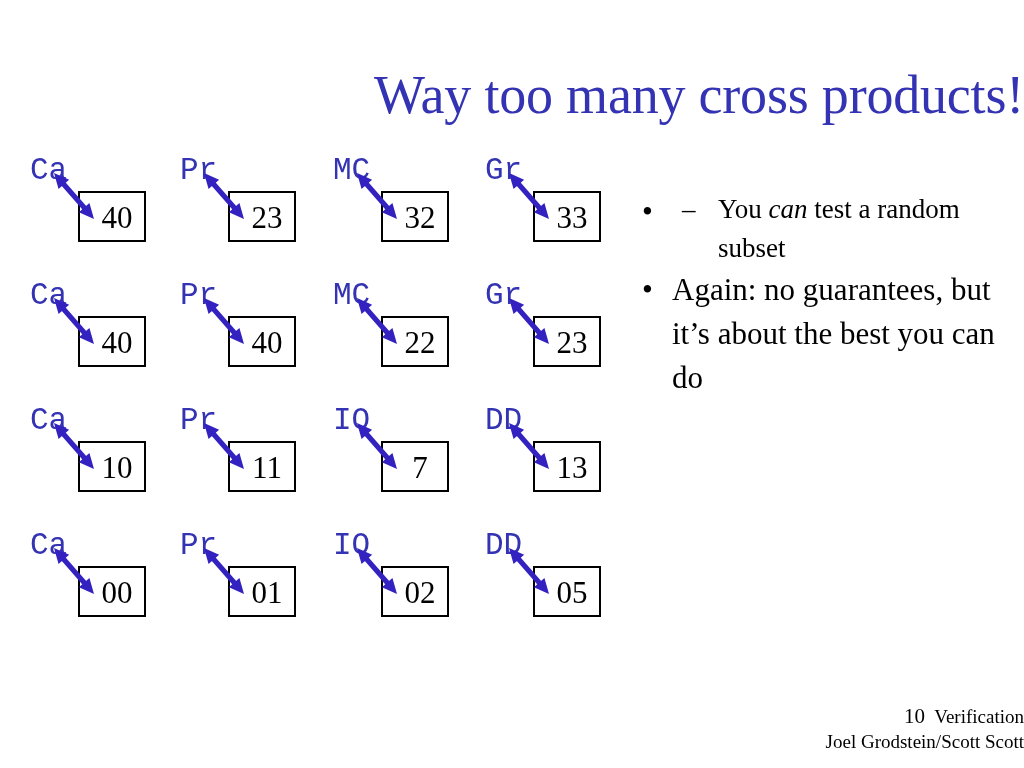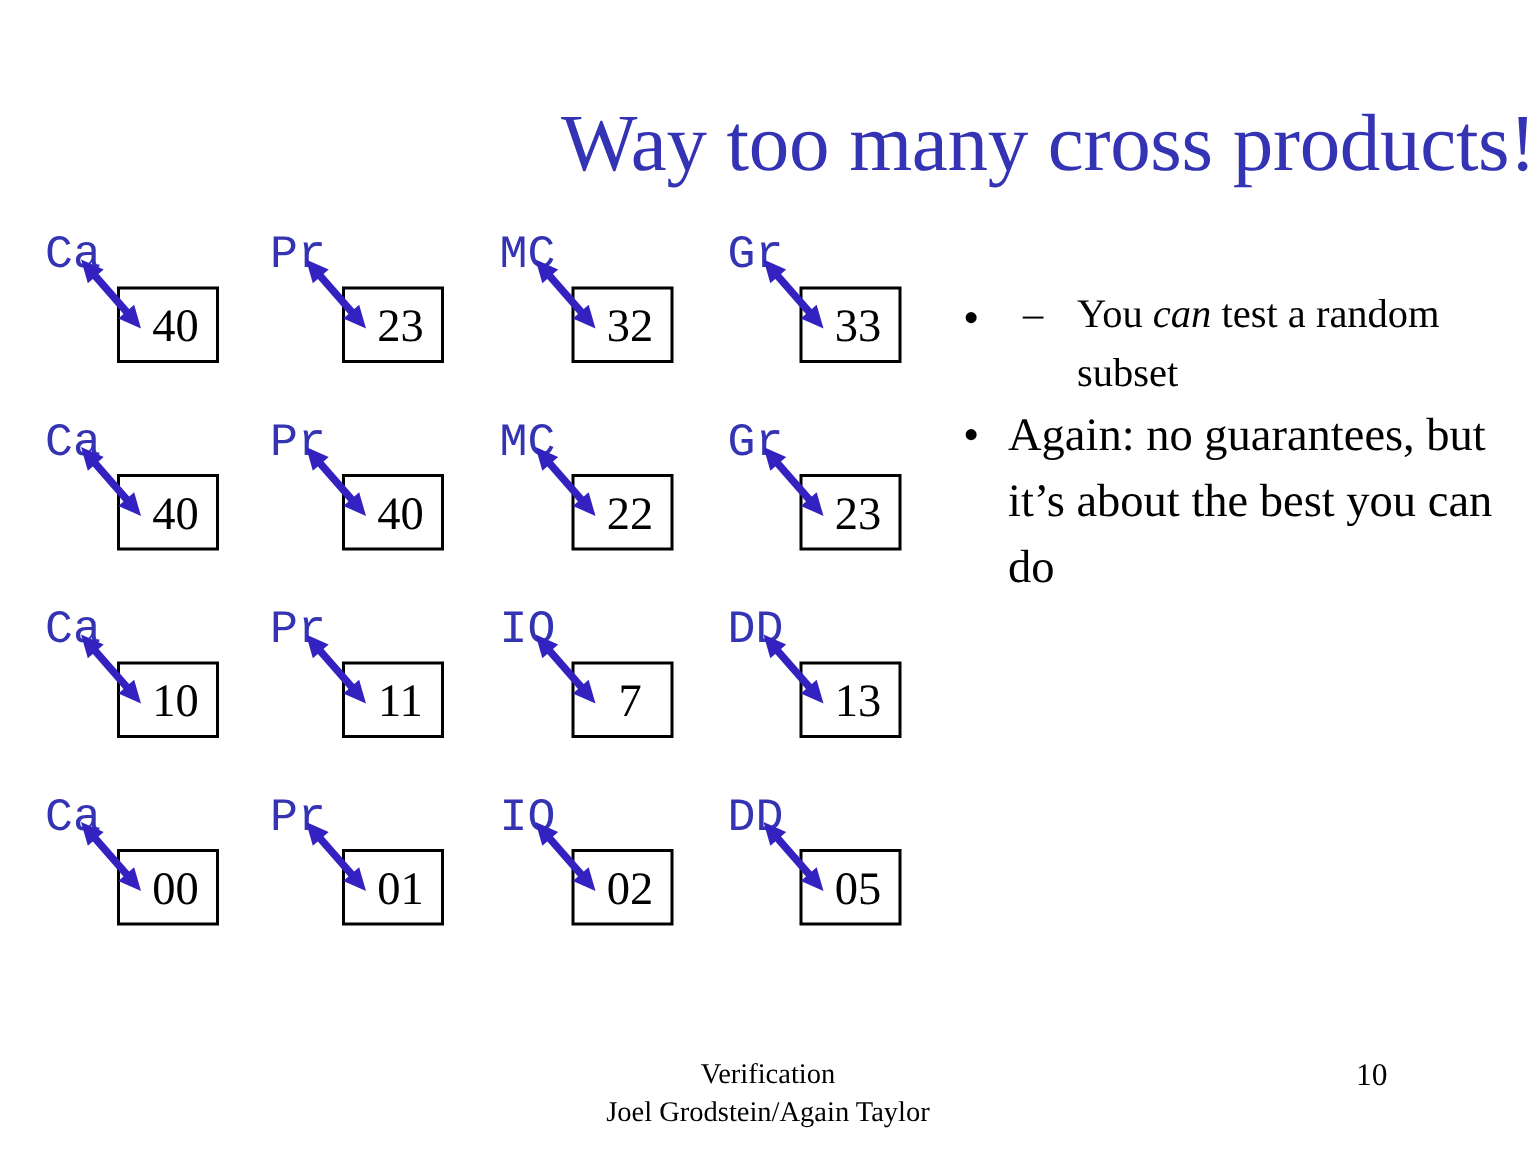--- a/index.html
+++ b/index.html
@@ -135,21 +135,21 @@
   #footer {
     position: absolute;
     left: 0px;
     top: 704px;
     width: 1024px;
     text-align: center;
     font-size: 19px;
     line-height: 25px;
     color: #000000;
   }
-  #footer-line1, #footer-line2 { display: block; }
+  #footer-line1, #footer-line2 { display: block; text-align: right; }
   #page-number {
     position: absolute;
     left: 904px;
     top: 704px;
     width: 80px;
     text-align: left;
     font-size: 21px;
     line-height: 25px;
     color: #000000;
   }
@@ -349,17 +349,17 @@
       <span>You </span><span class="it">can</span><span> test a random subset</span>
     </div>
     <div class="bullet-l1">
       <span class="marker">•</span>
       <span>Again: no guarantees, but it’s about the best you can do</span>
     </div>
   </div>
 
   <div id="footer">
     <span id="footer-line1">Verification</span>
-    <span id="footer-line2">Joel Grodstein/Again Taylor</span>
+    <span id="footer-line2">Joel Grodstein/Scott Scott</span>
   </div>
   <div id="page-number">10</div>
 
 </div>
 
 </body></html>

